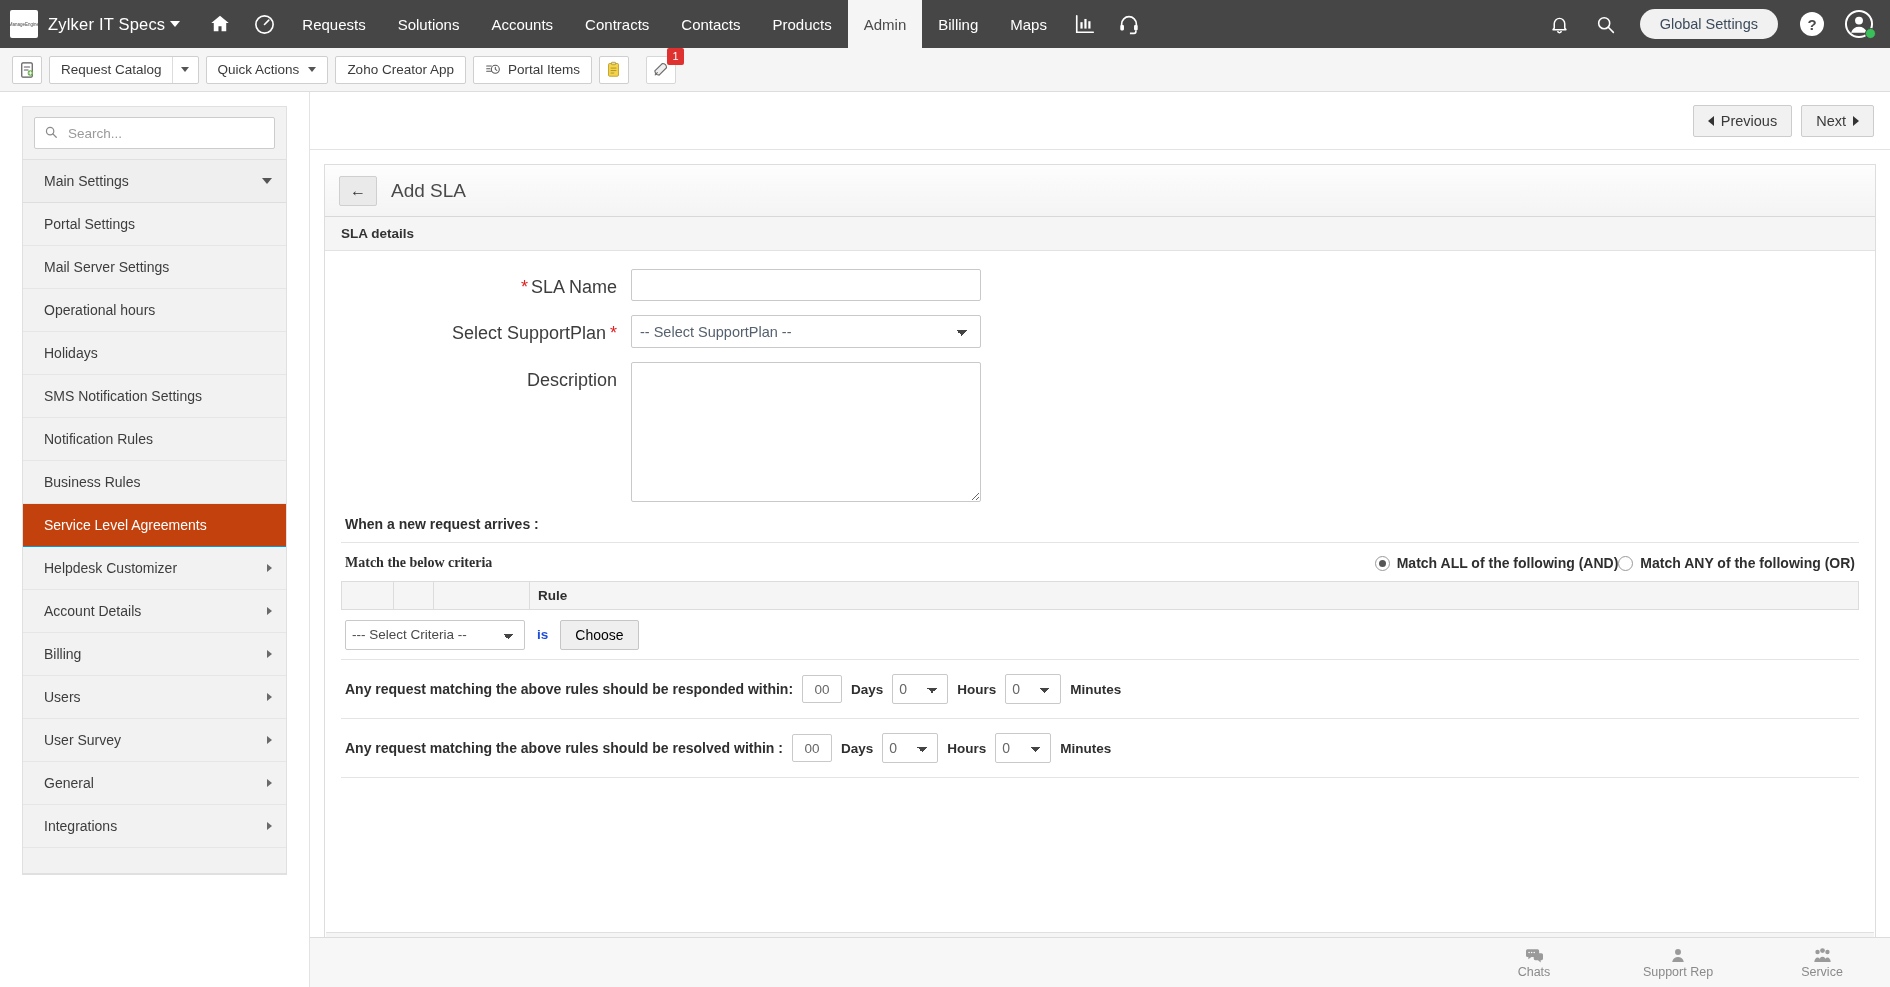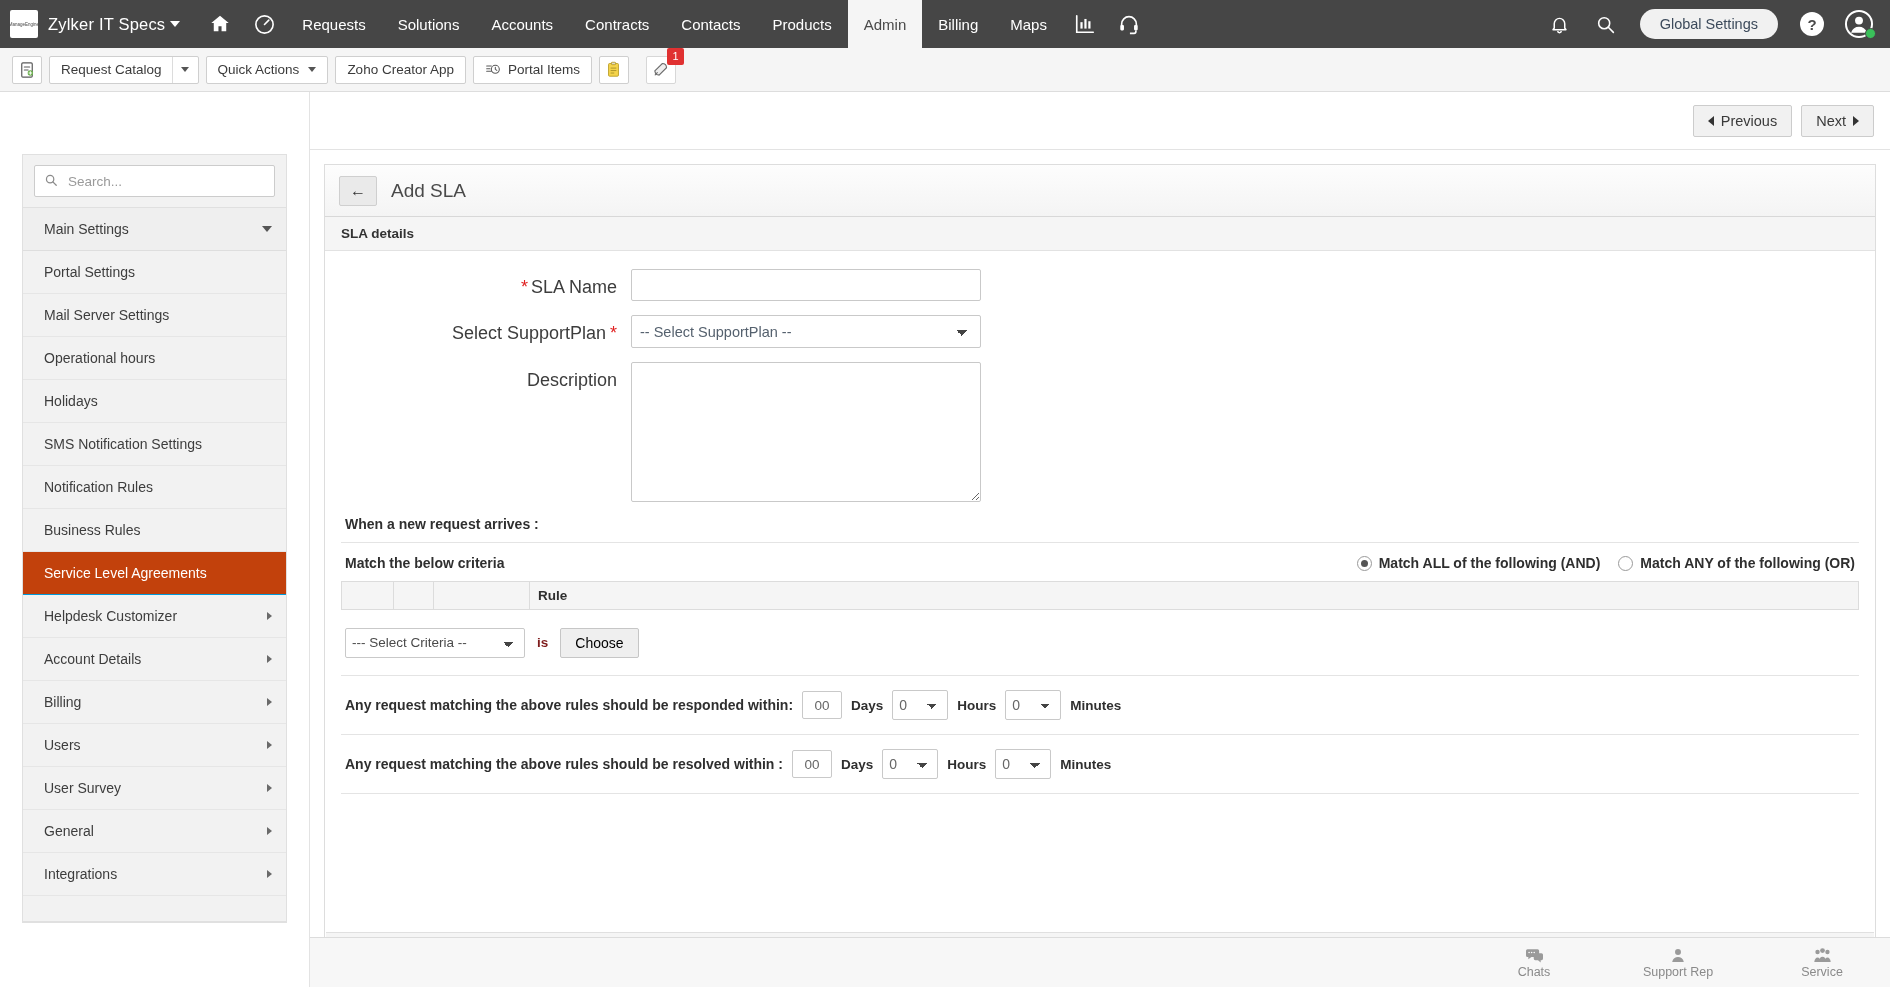--- a/index.html
+++ b/index.html
@@ -147,21 +147,20 @@
     width: 310px;
     flex: 0 0 310px;
     background: #ffffff;
     border-right: 1px solid #e3e3e3;
     padding: 14px 22px 0 22px;
     overflow: hidden;
   }
   .side-card {
     border: 1px solid #e0e0e0;
     background: #f2f2f2;
-    margin-top: 48px;
   }
   .search-wrap {
     padding: 10px 11px;
     background: #f2f2f2;
     border-bottom: 1px solid #e0e0e0;
   }
   .search-box {
     height: 32px;
     background: #fff;
     border: 1px solid #cccccc;
@@ -351,22 +350,22 @@
   .when-row {
     margin: 10px 0 0 0;
     padding: 0 0 10px 4px;
     font-size: 14px; font-weight: bold; color: #2f2f2f;
     border-bottom: 1px solid #e4e4e4;
   }
   .crit-head {
     display: flex; align-items: center;
     padding: 12px 4px 10px 4px;
   }
-  .crit-head .ttl { font-size: 14px; font-weight: bold; color: #2f2f2f; }
-  .radios { margin-left: auto; display: flex; align-items: flex-start; gap: 18px; }
+  .crit-head .ttl { font-size: 14px; font-weight: bold; color: #2f2f2f; font-family: Liberation Serif, serif; }
+  .radios { margin-left: auto; display: flex; align-items: flex-start; }
   .radio-opt { display: flex; align-items: center; gap: 7px; font-size: 14px; font-weight: bold; color: #2f2f2f; white-space: nowrap;}
   .rdo {
     width: 15px; height: 15px; border-radius: 50%;
     border: 1px solid #9a9a9a; background: #fff;
     display: inline-block; position: relative; flex: 0 0 auto;
   }
   .rdo.on::after {
     content: ""; position: absolute;
     left: 3px; top: 3px; width: 7px; height: 7px;
     border-radius: 50%; background: #555;
@@ -393,21 +392,21 @@
     padding: 0 6px;
     appearance: none; -webkit-appearance: none;
     background-image:
       linear-gradient(45deg, transparent 50%, #444 50%),
       linear-gradient(135deg, #444 50%, transparent 50%);
     background-position: calc(100% - 16px) 13px, calc(100% - 11px) 13px;
     background-size: 5px 5px, 5px 5px;
     background-repeat: no-repeat;
     outline: none;
   }
-  .is-word { font-size: 13.5px; font-weight: bold; margin: 16px 12px; color: #7f1d1d;}
+  .is-word { font-size: 13.5px; font-weight: bold; margin: 8px 12px; color: #1d4ed8;}
   .choose-btn {
     height: 30px; padding: 0 14px;
     border: 1px solid #c6c6c6; background: #efefef;
     border-radius: 2px; font-size: 14px; color: #000000;
   }
 
   .time-row {
     display: flex; align-items: center;
     padding: 14px 4px;
     border-bottom: 1px solid #e4e4e4;

